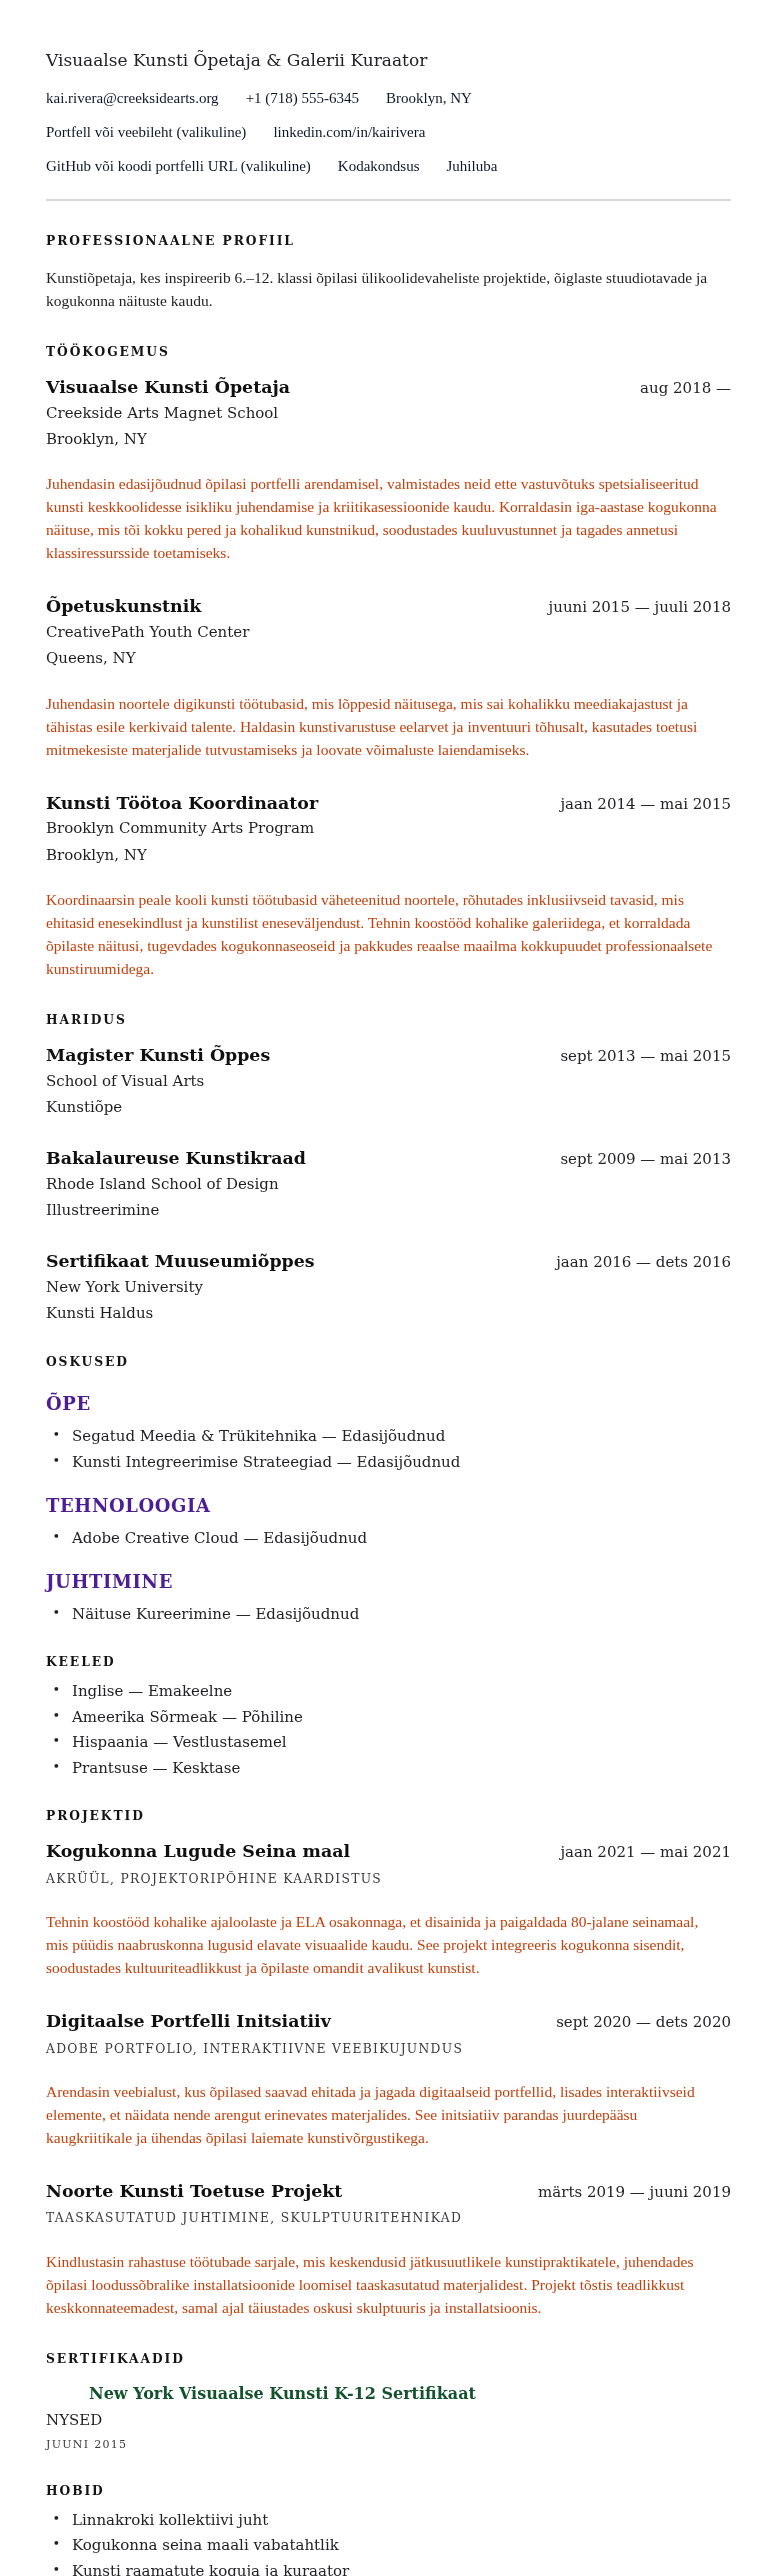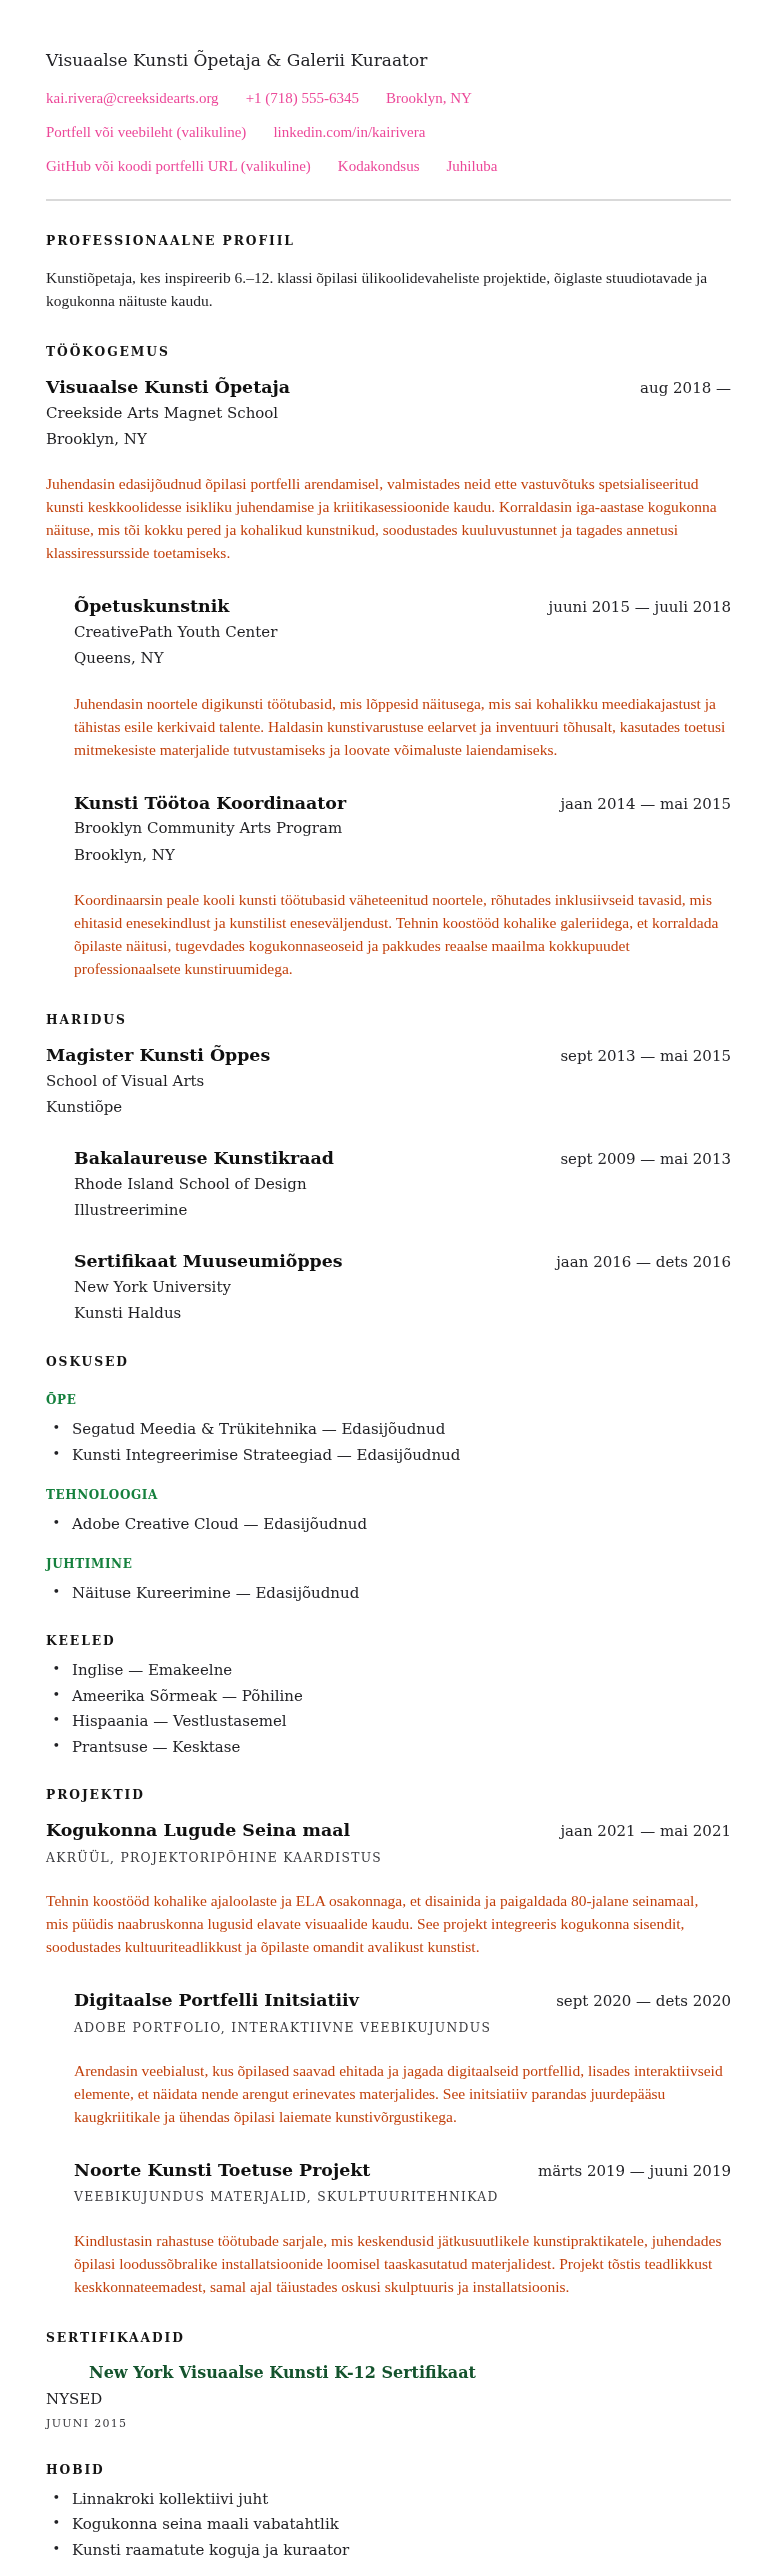--- a/index.html
+++ b/index.html
@@ -26,21 +26,21 @@
     font-size: 17px;
     margin-top: 10.3px;
     color: #222226;
   }
   .contact { margin-top: 19.4px; }
   .contact-row {
     display: flex;
     gap: 27px;
     font-family: "Liberation Serif", serif;
     font-size: 15px;
-    color: #ec4899;
+    color: #0f172a;
     margin-top: 17px;
     flex-wrap: wrap;
   }
   .rule {
     height: 1.9px;
     background: #d9d9d9;
     border: none;
     margin: 24.5px 0 0 0;
   }
 
@@ -55,21 +55,21 @@
   .profile-text {
     font-family: "Liberation Serif", serif;
     font-size: 15.5px;
     line-height: 23px;
     color: #1f1f22;
     margin-top: 18px;
     max-width: 674px;
   }
 
   .entry { margin-top: 18px; }
-  .entry + .entry { margin-top: 32px; margin-left: 28px; }
+  .entry + .entry { margin-top: 32px; }
   .entry-head {
     display: flex;
     justify-content: space-between;
     align-items: baseline;
   }
   .entry-title {
     font-size: 17.4px;
     font-weight: 700;
     color: #101010;
     margin: 0;
@@ -91,24 +91,24 @@
   }
   .entry-tags {
     font-size: 12.3px;
     letter-spacing: 1.3px;
     color: #3a3a3e;
     margin-top: 10.3px;
     text-transform: none;
   }
 
   .group-heading {
-    font-size: 12px;
+    font-size: 18px;
     font-weight: 700;
     letter-spacing: 0.6px;
-    color: #15803d;
+    color: #4c1d95;
     margin: 24.5px 0 0 0;
   }
   ul.bullet-list {
     list-style: none;
     margin: 14px 0 0 0;
     padding: 0;
   }
   ul.bullet-list li {
     position: relative;
     font-size: 15px;
@@ -282,21 +282,21 @@
       </div>
       <div class="entry-tags">ADOBE PORTFOLIO, INTERAKTIIVNE VEEBIKUJUNDUS</div>
       <p class="entry-desc">Arendasin veebialust, kus õpilased saavad ehitada ja jagada digitaalseid portfellid, lisades interaktiivseid elemente, et näidata nende arengut erinevates materjalides. See initsiatiiv parandas juurdepääsu kaugkriitikale ja ühendas õpilasi laiemate kunstivõrgustikega.</p>
     </div>
 
     <div class="entry">
       <div class="entry-head">
         <h3 class="entry-title">Noorte Kunsti Toetuse Projekt</h3>
         <span class="entry-date">märts 2019 — juuni 2019</span>
       </div>
-      <div class="entry-tags">VEEBIKUJUNDUS MATERJALID, SKULPTUURITEHNIKAD</div>
+      <div class="entry-tags">TAASKASUTATUD JUHTIMINE, SKULPTUURITEHNIKAD</div>
       <p class="entry-desc">Kindlustasin rahastuse töötubade sarjale, mis keskendusid jätkusuutlikele kunstipraktikatele, juhendades õpilasi loodussõbralike installatsioonide loomisel taaskasutatud materjalidest. Projekt tõstis teadlikkust keskkonnateemadest, samal ajal täiustades oskusi skulptuuris ja installatsioonis.</p>
     </div>
   </section>
 
   <section>
     <h2 class="section-heading">SERTIFIKAADID</h2>
     <div>
       <div class="cert-name">New York Visuaalse Kunsti K-12 Sertifikaat</div>
       <div class="cert-issuer">NYSED</div>
       <div class="cert-date">JUUNI 2015</div>

